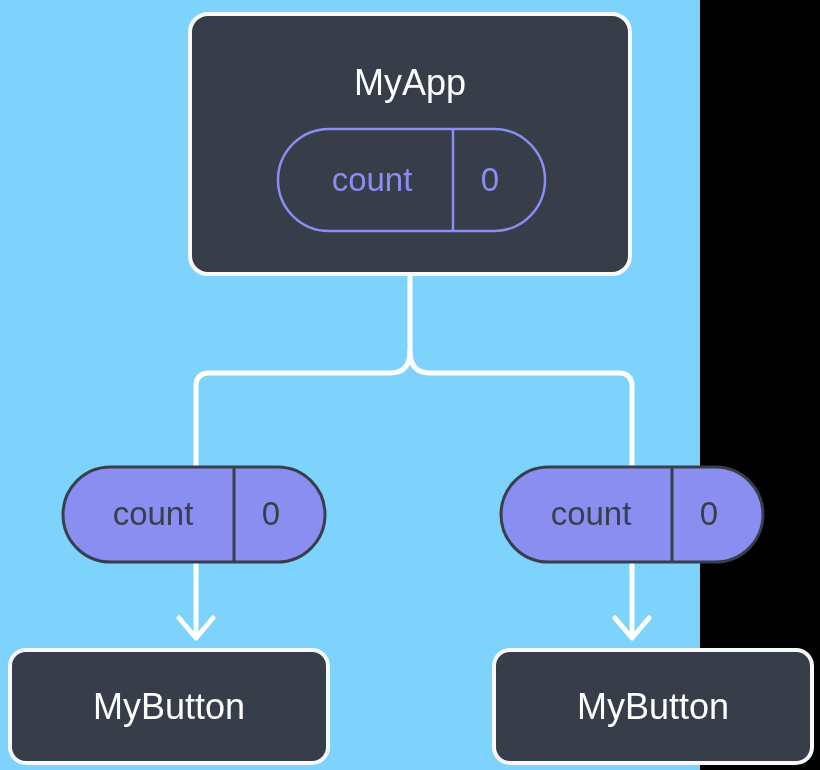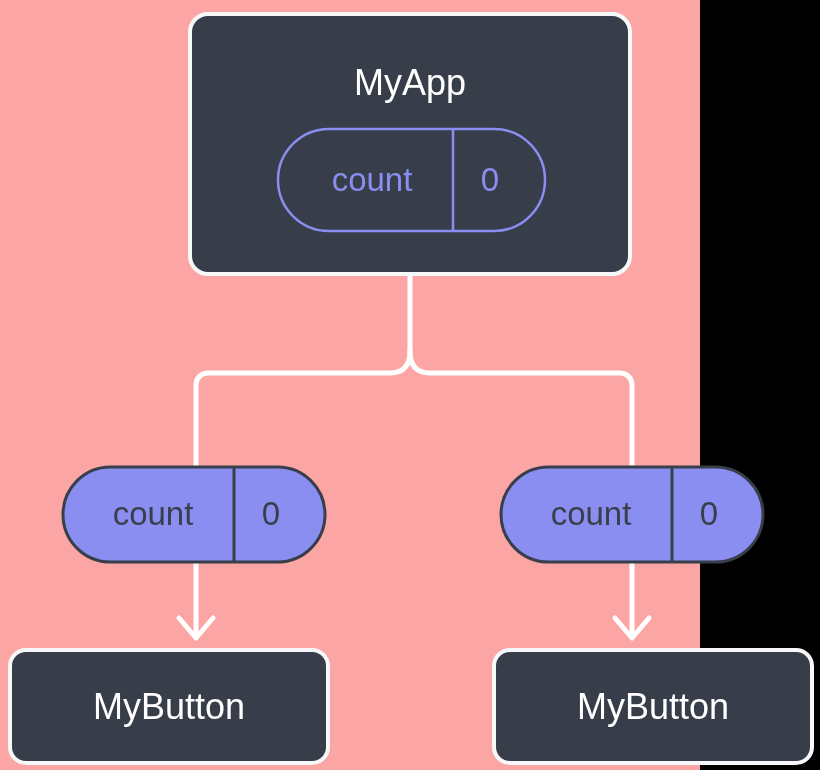--- a/index.html
+++ b/index.html
@@ -11,21 +11,21 @@
   body {
     width: 820px;
     height: 770px;
     overflow: hidden;
     font-family: "Liberation Sans", sans-serif;
   }
   #canvas {
     position: relative;
     width: 700px;
     height: 770px;
-    background: #fca5a5;
+    background: #7dd3fc;
   }
   svg.diagram {
     position: absolute;
     left: 0;
     top: 0;
     width: 820px;
     height: 770px;
     display: block;
   }
   text {

